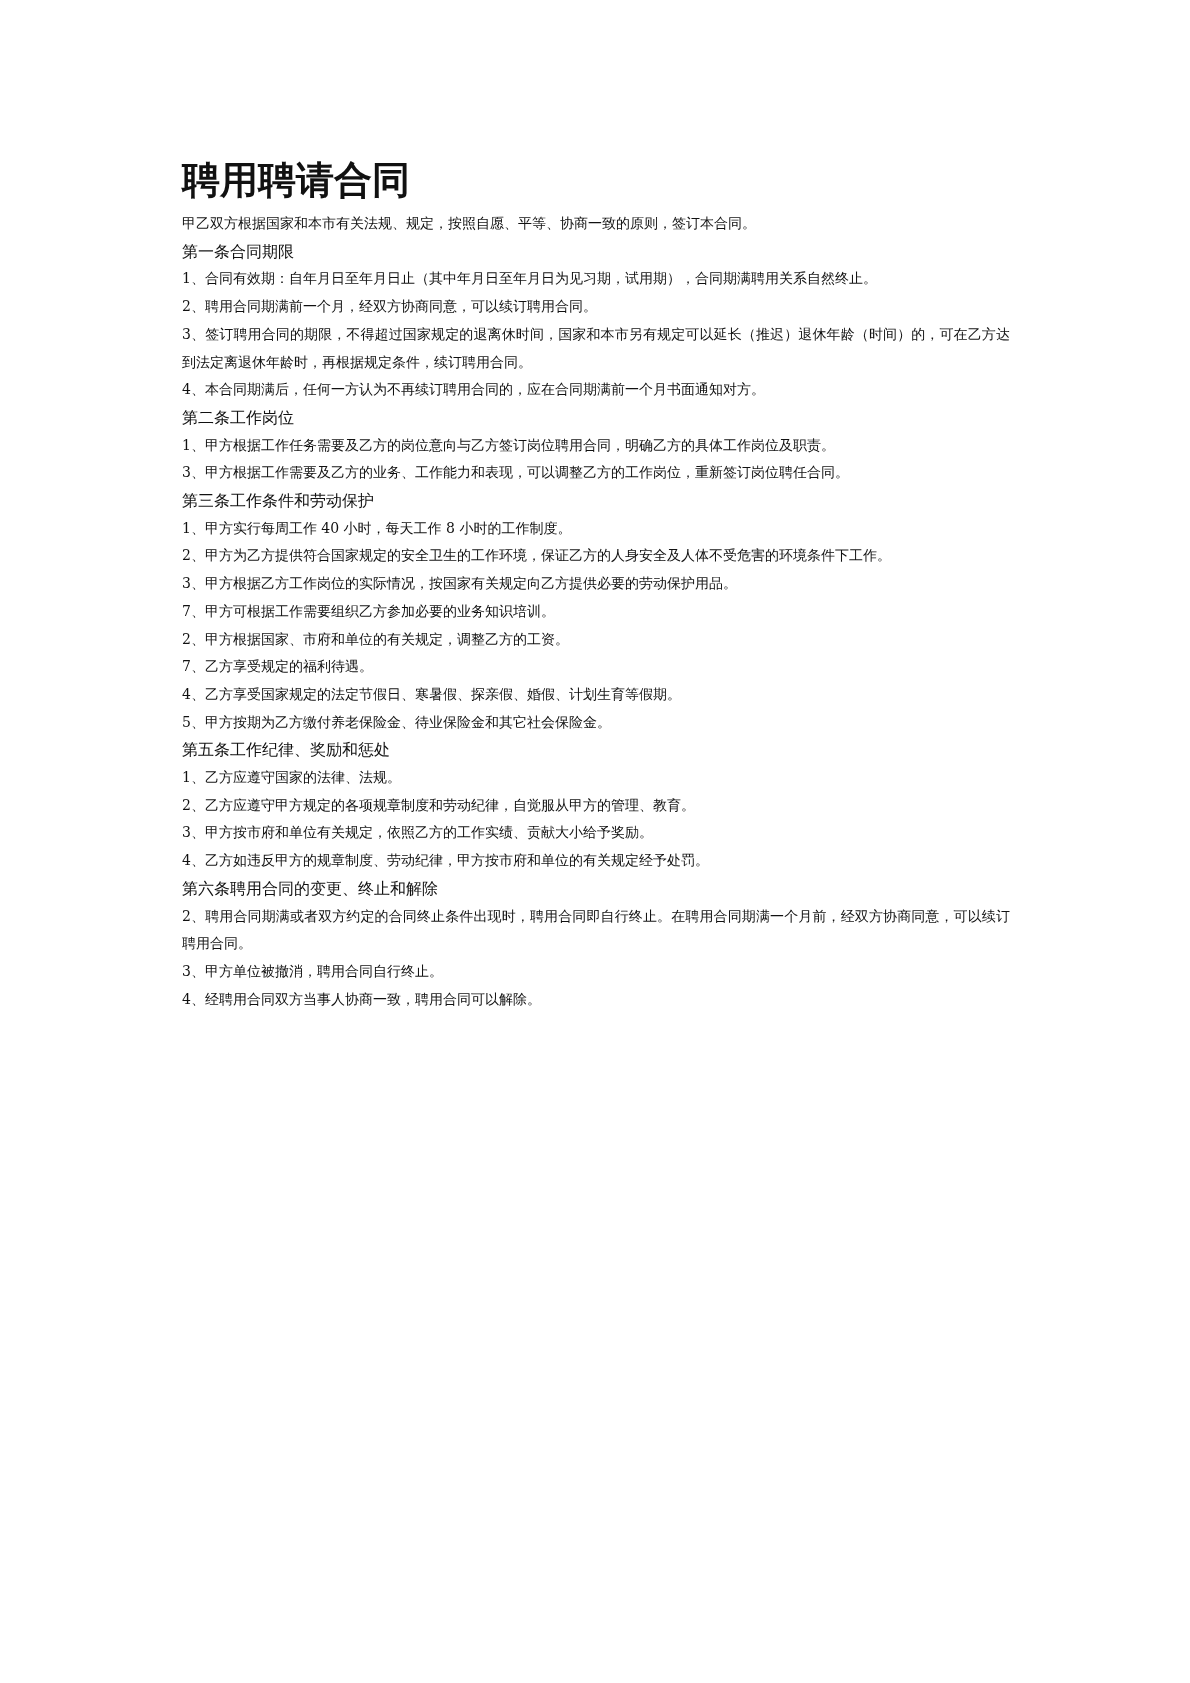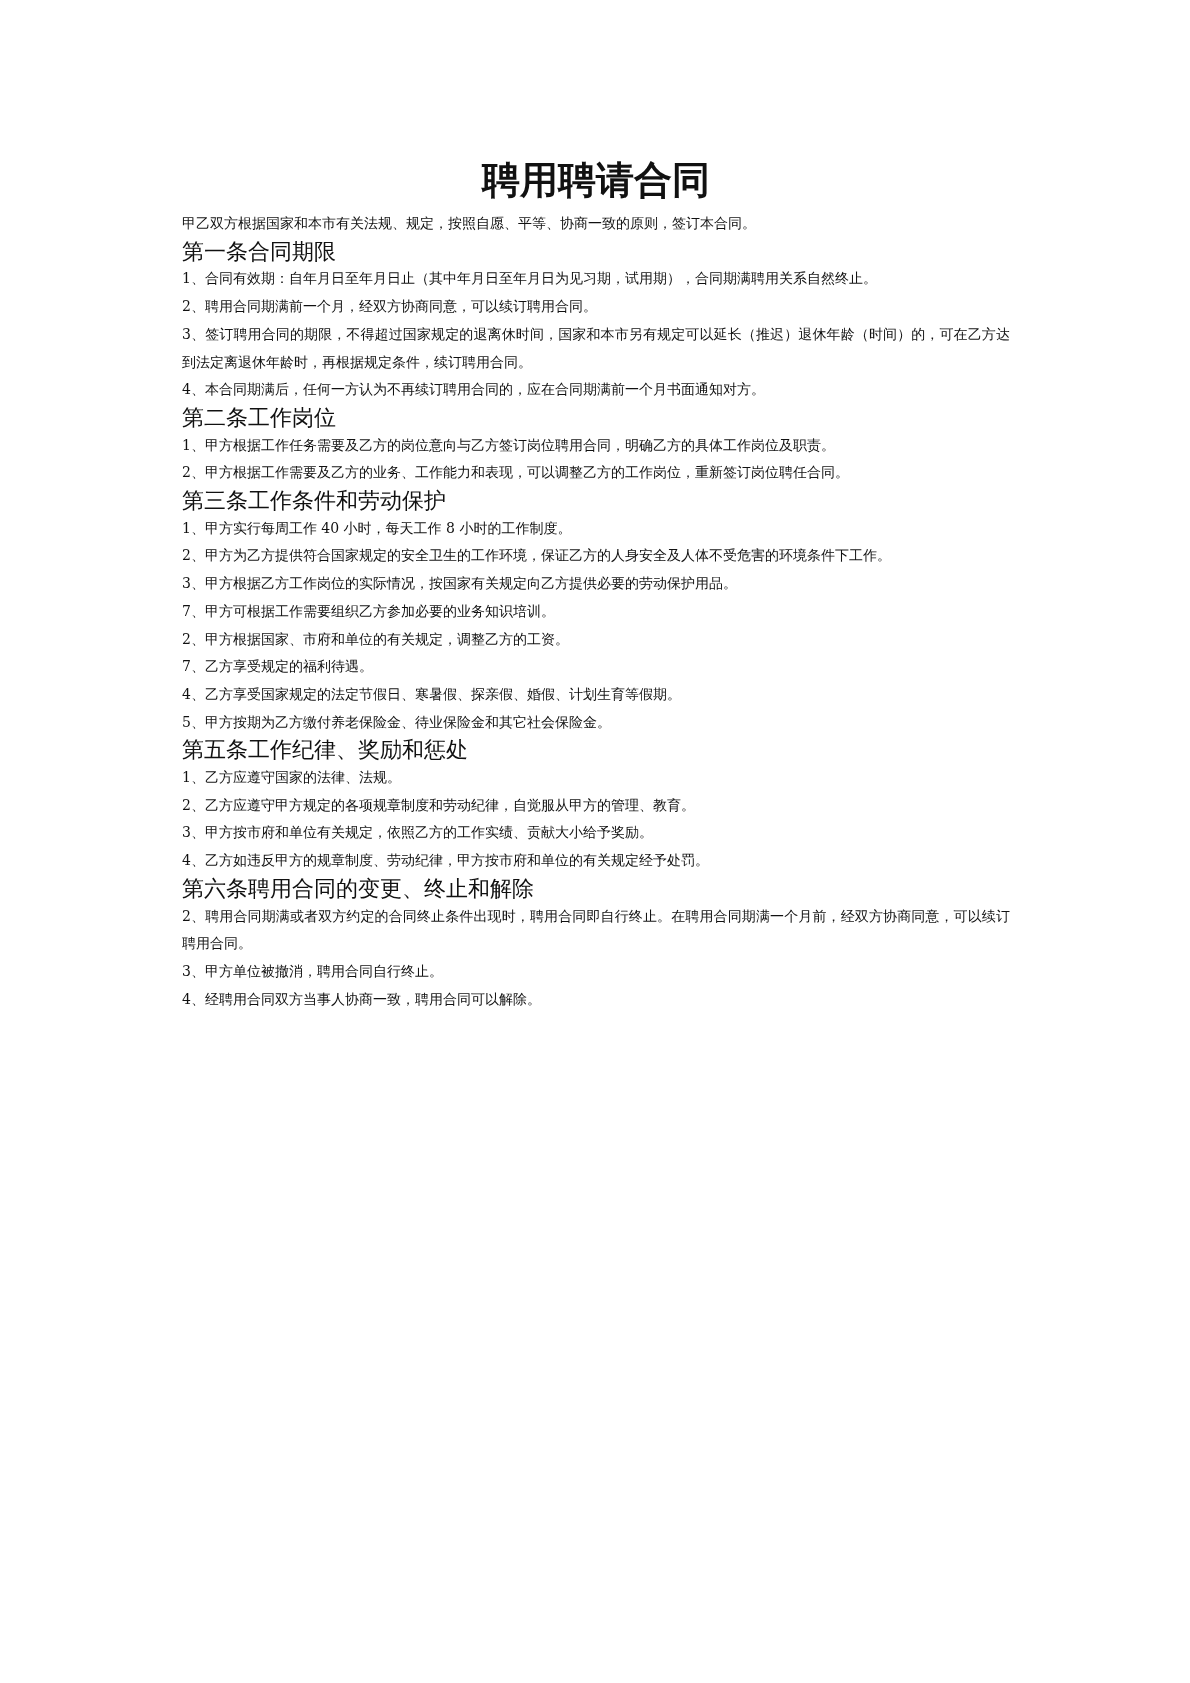--- a/index.html
+++ b/index.html
@@ -15,38 +15,38 @@
     color: #111111;
     font-family: "DejaVu Serif", "Liberation Serif", serif;
   }
   .page {
     position: absolute;
     left: 182px;
     top: 156px;
     width: 828px;
   }
   .title {
-    text-align: center;
+    text-align: left;
     font-family: "DejaVu Sans", "Liberation Sans", sans-serif;
     font-weight: bold;
     font-size: 38px;
     line-height: 48px;
     margin: 0 0 6px 0;
     letter-spacing: 0px;
   }
   .para {
     font-size: 14px;
     line-height: 27.7px;
     margin: 0;
     text-align: justify;
     text-justify: inter-character;
     word-break: break-all;
   }
   .heading {
-    font-size: 22px;
+    font-size: 16px;
     line-height: 27.7px;
     margin: 0;
   }
 </style>
 </head>
 <body>
 
 <div class="page">
   <h1 class="title">聘用聘请合同</h1>
   <p class="para">甲乙双方根据国家和本市有关法规、规定，按照自愿、平等、协商一致的原则，签订本合同。</p>
@@ -55,21 +55,21 @@
     <p class="heading">第一条合同期限</p>
     <p class="para">1、合同有效期：自年月日至年月日止（其中年月日至年月日为见习期，试用期），合同期满聘用关系自然终止。</p>
     <p class="para">2、聘用合同期满前一个月，经双方协商同意，可以续订聘用合同。</p>
     <p class="para">3、签订聘用合同的期限，不得超过国家规定的退离休时间，国家和本市另有规定可以延长（推迟）退休年龄（时间）的，可在乙方达到法定离退休年龄时，再根据规定条件，续订聘用合同。</p>
     <p class="para">4、本合同期满后，任何一方认为不再续订聘用合同的，应在合同期满前一个月书面通知对方。</p>
   </section>
 
   <section>
     <p class="heading">第二条工作岗位</p>
     <p class="para">1、甲方根据工作任务需要及乙方的岗位意向与乙方签订岗位聘用合同，明确乙方的具体工作岗位及职责。</p>
-    <p class="para">2、甲方根据工作需要及乙方的业务、工作能力和表现，可以调整乙方的工作岗位，重新签订岗位聘任合同。</p>
+    <p class="para">3、甲方根据工作需要及乙方的业务、工作能力和表现，可以调整乙方的工作岗位，重新签订岗位聘任合同。</p>
   </section>
 
   <section>
     <p class="heading">第三条工作条件和劳动保护</p>
     <p class="para">1、甲方实行每周工作 40 小时，每天工作 8 小时的工作制度。</p>
     <p class="para">2、甲方为乙方提供符合国家规定的安全卫生的工作环境，保证乙方的人身安全及人体不受危害的环境条件下工作。</p>
     <p class="para">3、甲方根据乙方工作岗位的实际情况，按国家有关规定向乙方提供必要的劳动保护用品。</p>
     <p class="para">7、甲方可根据工作需要组织乙方参加必要的业务知识培训。</p>
   </section>
 

